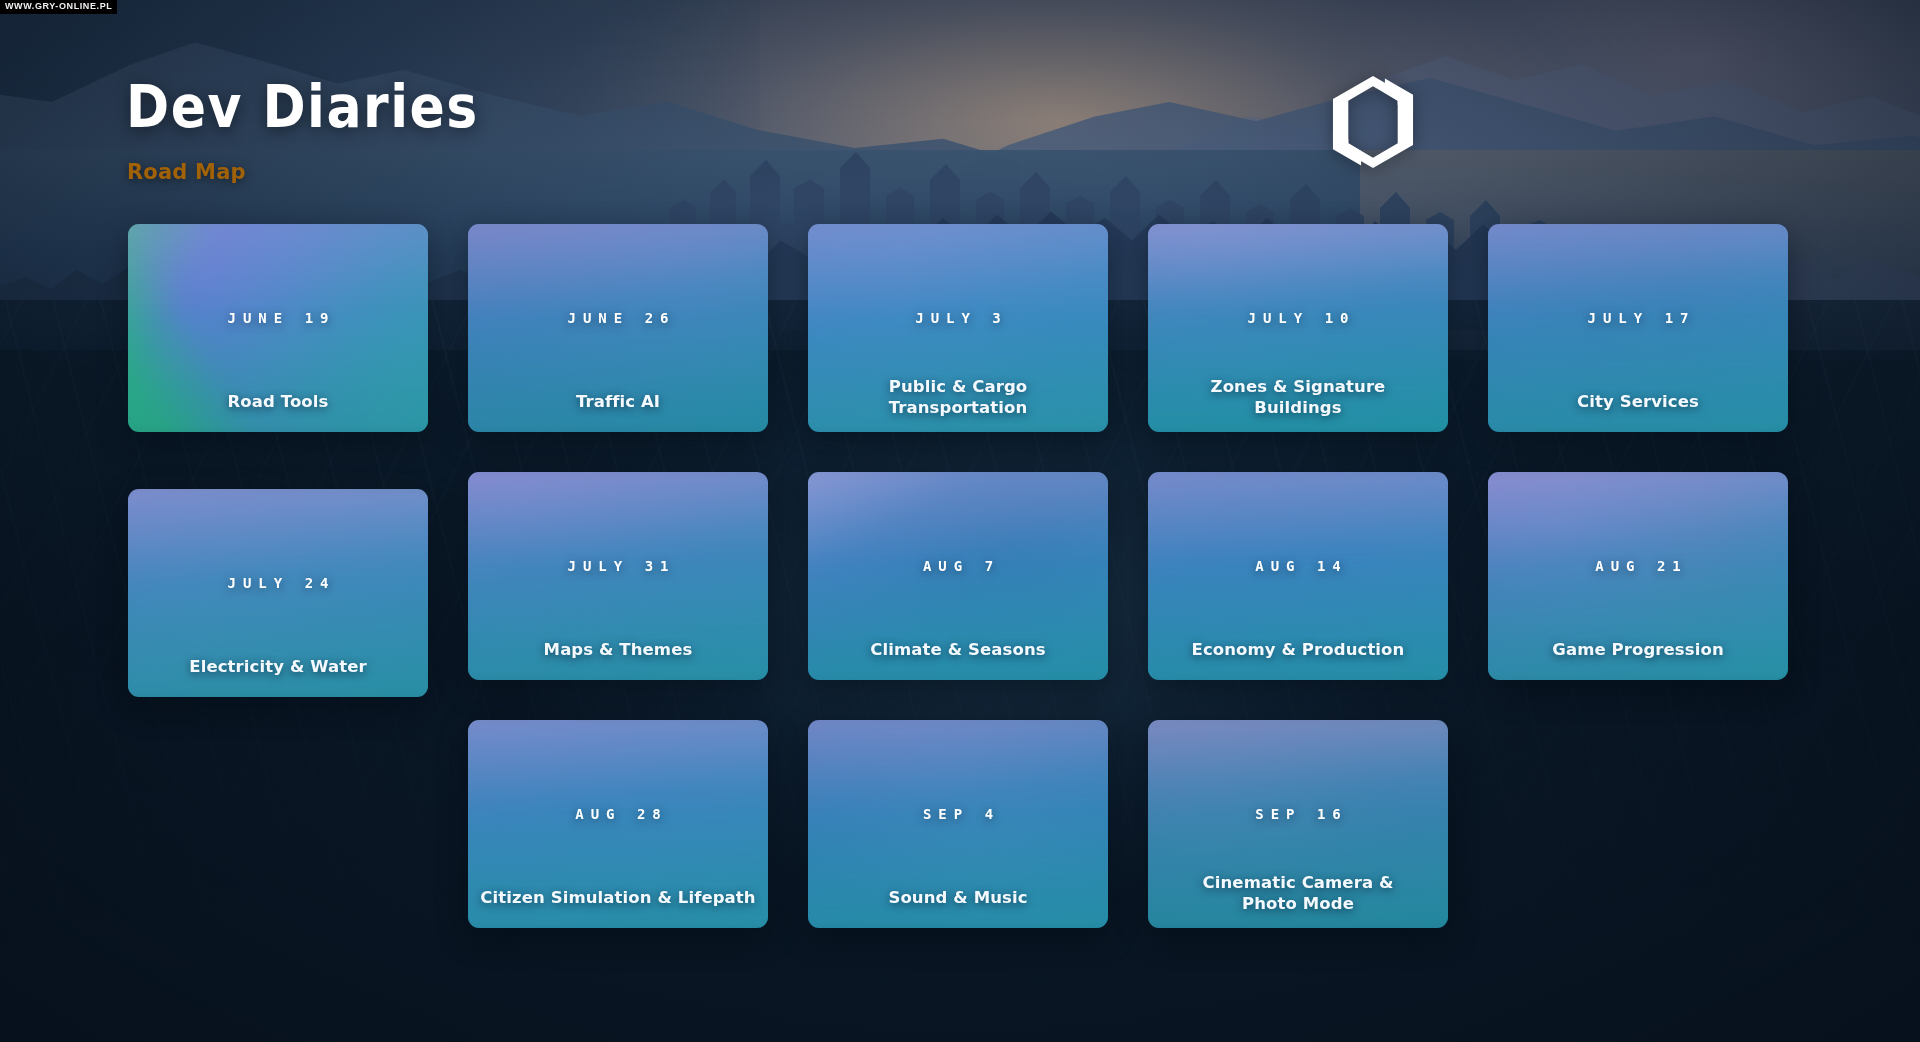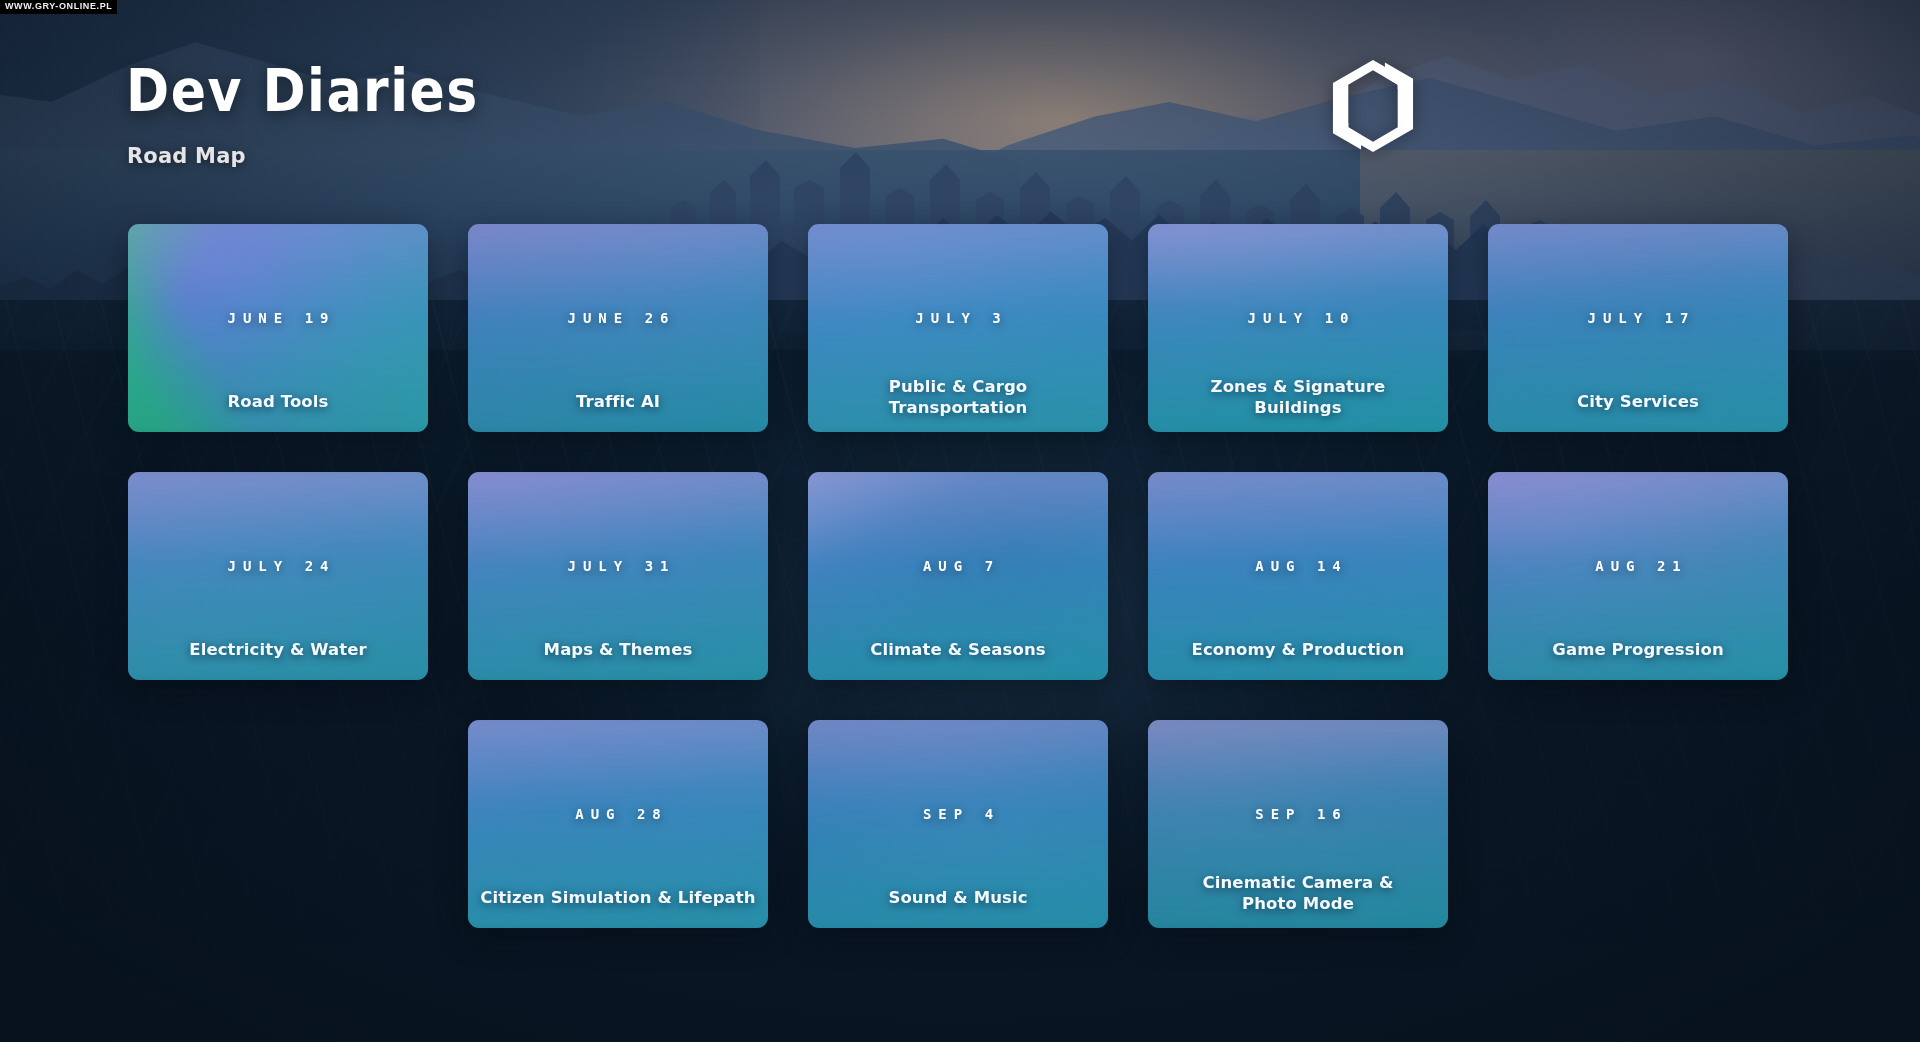--- a/index.html
+++ b/index.html
@@ -142,39 +142,39 @@
     position:absolute; left:0; top:0; z-index:40;
     background:#000;
     color:#f2f2f2;
     font-family:Liberation Sans, sans-serif;
     font-size:9px; font-weight:700; letter-spacing:.6px;
     padding:2px 5px 3px 5px;
     line-height:1;
   }
 
   
-  #header { position:absolute; left:0; top:0; width:1524px; height:200px; z-index:30; }
+  #header { position:absolute; left:0; top:16px; width:1524px; height:200px; z-index:30; }
 
   #page-title {
     position:absolute; left:126px; top:62px;
     font-family:"DejaVu Sans", sans-serif;
     font-size:52px;
     font-weight:700;
     color:#ffffff;
     letter-spacing:1.5px;
     line-height:1;
     text-shadow:0 2px 14px rgba(0,0,0,.45);
     transform: scaleY(1.12);
     transform-origin: left top;
   }
   #page-subtitle {
     position:absolute; left:127px; top:144px;
     font-family:"DejaVu Sans", sans-serif;
     font-size:21px; font-weight:700;
-    color:#e5e5e5;
+    color:#a16207;
     letter-spacing:.2px;
     text-shadow:0 2px 10px rgba(0,0,0,.5);
   }
 
   #brand-logo { position:absolute; right:108px; top:60px; width:86px; height:92px; }
   #brand-logo svg { display:block; width:86px; height:92px; filter: drop-shadow(0 2px 8px rgba(0,0,0,.35)); }
 
   
   #roadmap-grid {
     position:absolute; left:0; top:0; width:1920px; height:1042px; z-index:25;
@@ -381,21 +381,21 @@
       </div>
       <div class="card" style="left: 1488px; top: 224px;">
         <div class="card-bg bg-services"></div>
         <div class="card-tint"></div>
         <div class="card-sheen"></div>
         <div class="card-text">
           <div class="card-date">JULY 17</div>
           <div class="card-label">City Services</div>
         </div>
       </div>
-      <div class="card" style="left: 128px; top: 472px;">
+      <div class="card" style="left: 128px; top: 489px;">
         <div class="card-bg bg-power"></div>
         <div class="card-tint"></div>
         <div class="card-sheen"></div>
         <div class="card-text">
           <div class="card-date">JULY 24</div>
           <div class="card-label">Electricity &amp; Water</div>
         </div>
       </div>
       <div class="card" style="left: 468px; top: 472px;">
         <div class="card-bg bg-maps"></div>

